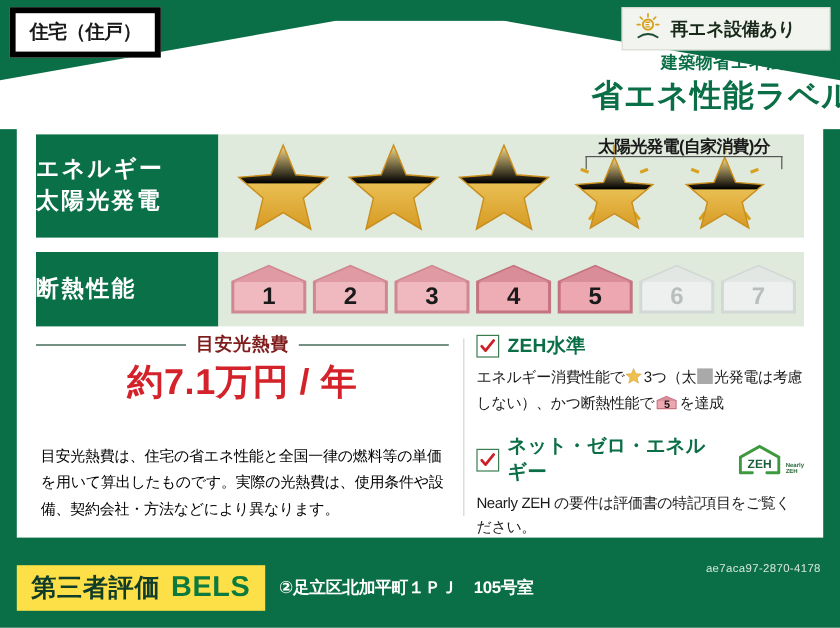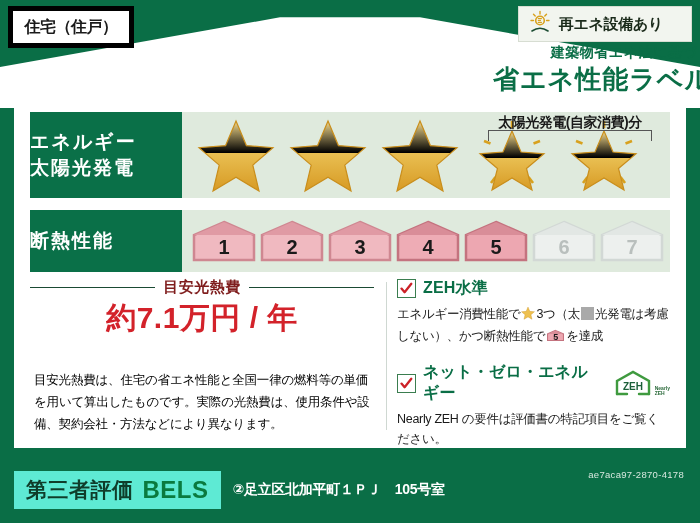--- a/index.html
+++ b/index.html
@@ -164,21 +164,21 @@
   .zeh-logo{display:inline-flex;align-items:flex-end;gap:2px;vertical-align:-6px;margin-left:5px;}
   .zeh-logo svg{display:block;}
   .zeh-logo .zsub{font-size:5px;font-weight:bold;color:#2a6a3a;line-height:1.05;text-align:left;}
 
   
   .footer{
     position:absolute;left:0;top:456px;width:700px;height:67px;z-index:5;
     display:flex;align-items:center;
   }
   .bels-box{
-    margin-left:14px;height:38px;background:#5eead4;display:flex;align-items:center;
+    margin-left:14px;height:38px;background:#fde047;display:flex;align-items:center;
     padding:0 12px;gap:9px;
   }
   .bels-box .b1{font-size:21px;font-weight:bold;color:#0f3d2a;letter-spacing:0.5px;}
   .bels-box .b2{font-size:24px;font-weight:bold;color:#0a7a3f;letter-spacing:0.5px;}
   .addr{
     margin-left:12px;font-size:14px;font-weight:bold;color:#ffffff;letter-spacing:-0.3px;
   }
   .foot-right{
     position:absolute;right:16px;top:10px;text-align:right;color:#ffffff;
   }

